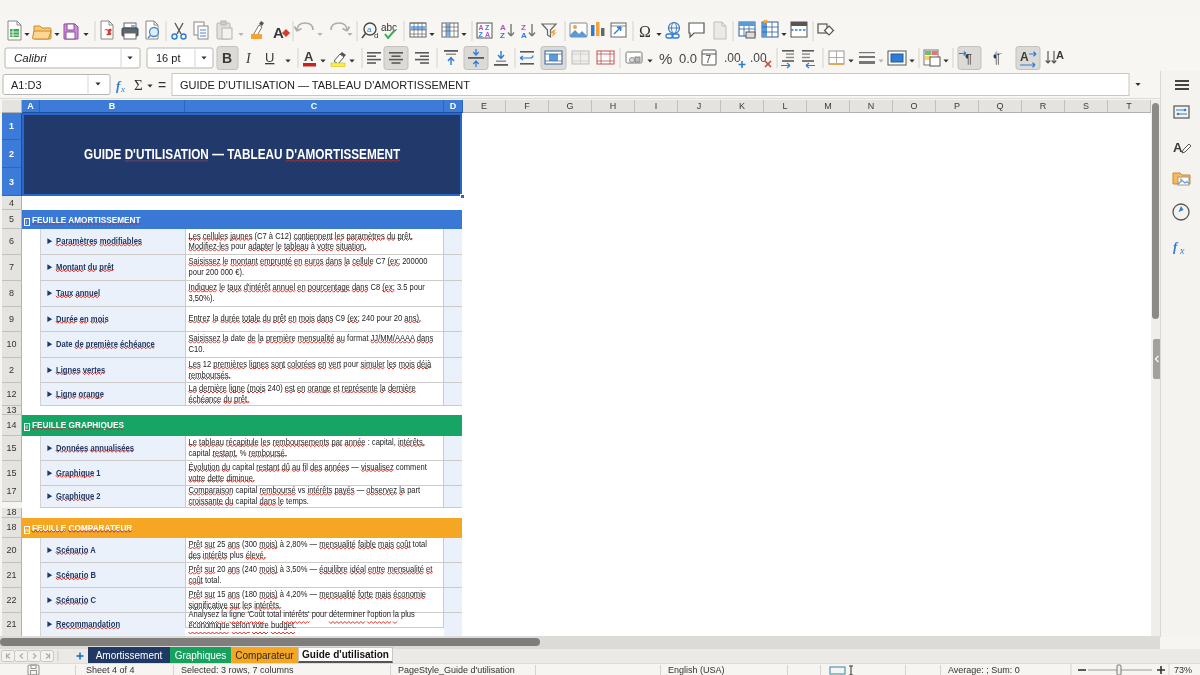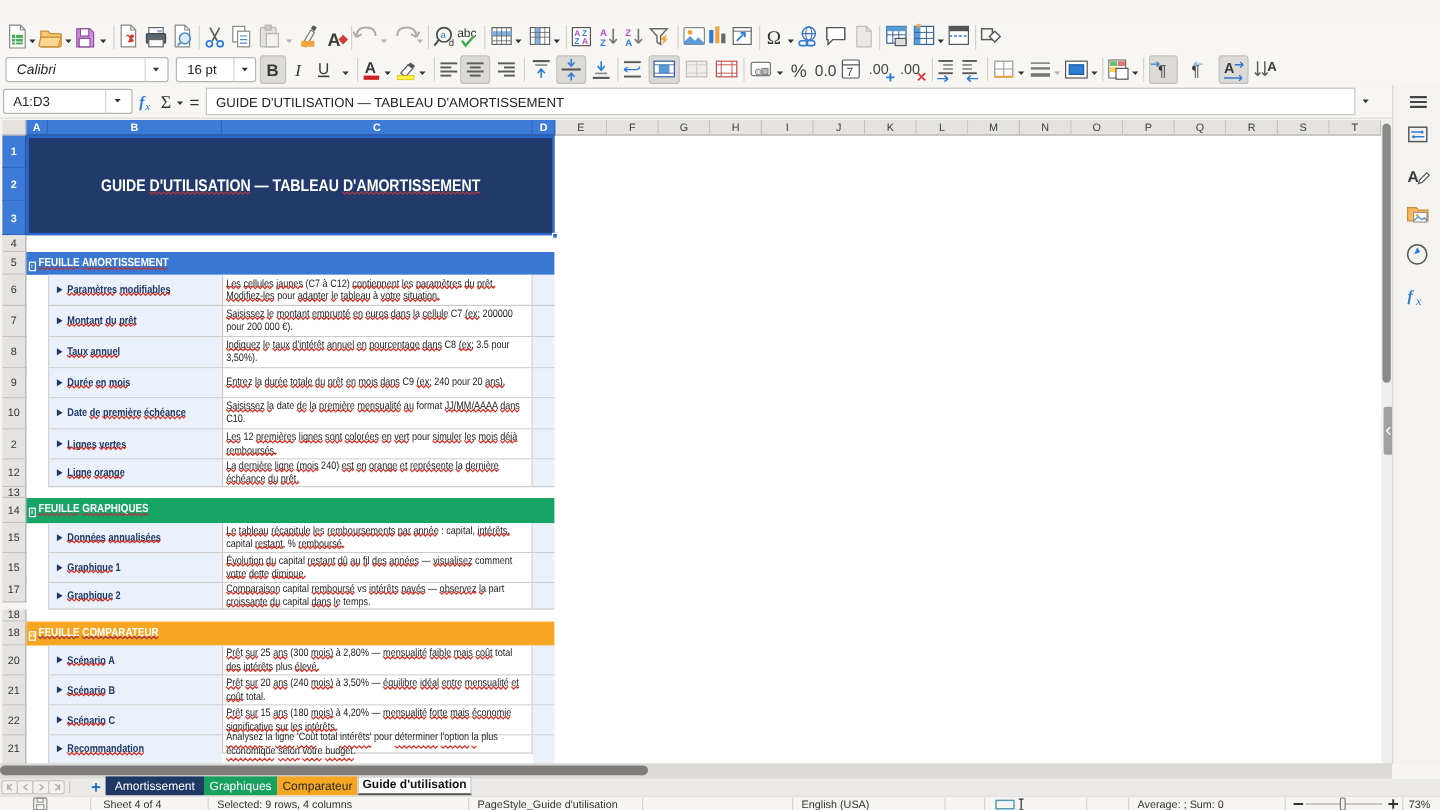--- a/index.html
+++ b/index.html
@@ -492,21 +492,21 @@
 <div class="tab" style="left:231px;width:67px;background:#f5a623;color:#2a2a2a">Comparateur</div>
 <div class="tab" style="left:298px;width:95px;background:#fff;color:#111;font-weight:bold;border:1px solid #c8c6c2;border-bottom:2px solid #555">Guide d'utilisation</div>
 </div>
 <div class="ab" id="statusbar">
 <svg width="18" height="12" style="position:absolute;left:27px;top:0">
         <rect x="1" y="1" width="11" height="10" rx="1.5" fill="none" stroke="#9a9895" stroke-width="1.1"></rect>
         <rect x="3.5" y="6.5" width="6" height="4.5" fill="none" stroke="#9a9895" stroke-width="1"></rect>
         <rect x="4" y="1" width="5" height="3.5" fill="none" stroke="#9a9895" stroke-width="1"></rect>
       </svg>
 <span style="left:86px">Sheet 4 of 4</span>
-<span style="left:181px">Selected: 9 rows, 4 columns</span>
+<span style="left:181px">Selected: 3 rows, 7 columns</span>
 <span style="left:398px">PageStyle_Guide d'utilisation</span>
 <span style="left:668px">English (USA)</span>
 <svg width="30" height="12" style="position:absolute;left:829px;top:0">
         <rect x="1" y="3" width="15" height="7" fill="none" stroke="#4e9bb0" stroke-width="1.2"></rect>
         <path d="M22 2 v9 M20 2 h4 M20 11 h4" stroke="#333" stroke-width="1"></path>
       </svg>
 <span style="left:948px">Average: ; Sum: 0</span>
 <svg width="130" height="12" style="position:absolute;left:1068px;top:0">
 <line x1="3" y1="0" x2="3" y2="12" stroke="#d4d3d0"></line>
 <path d="M10 6 h8" stroke="#333" stroke-width="1.6"></path>

